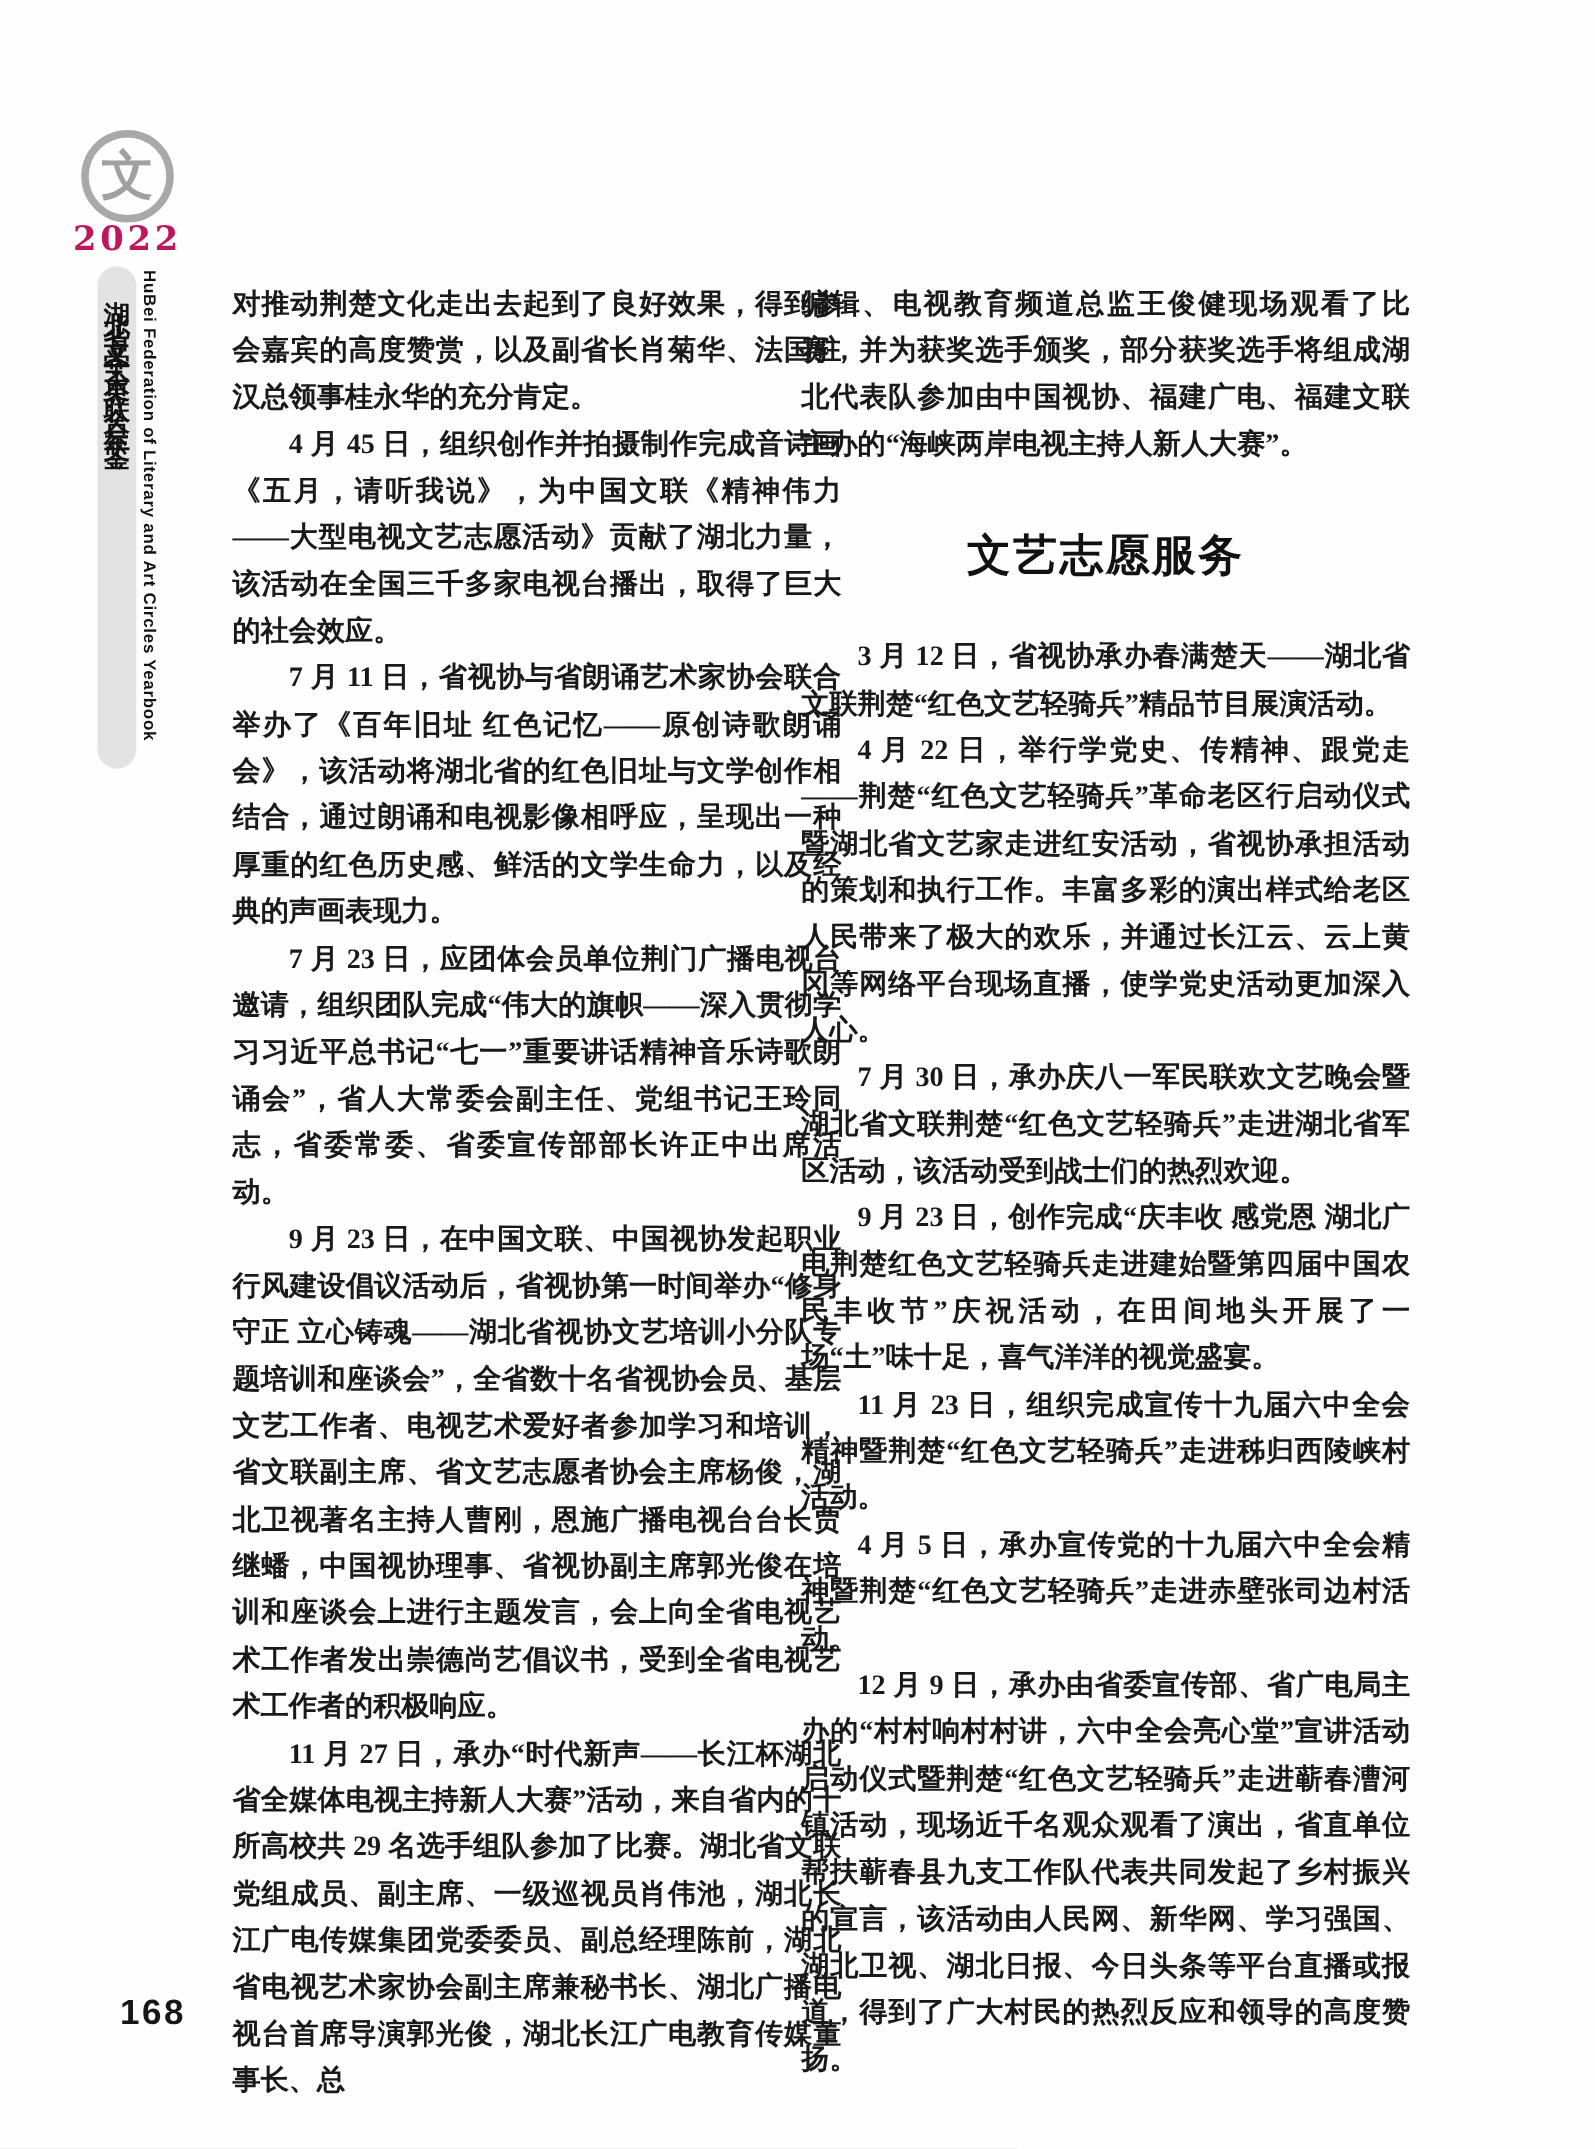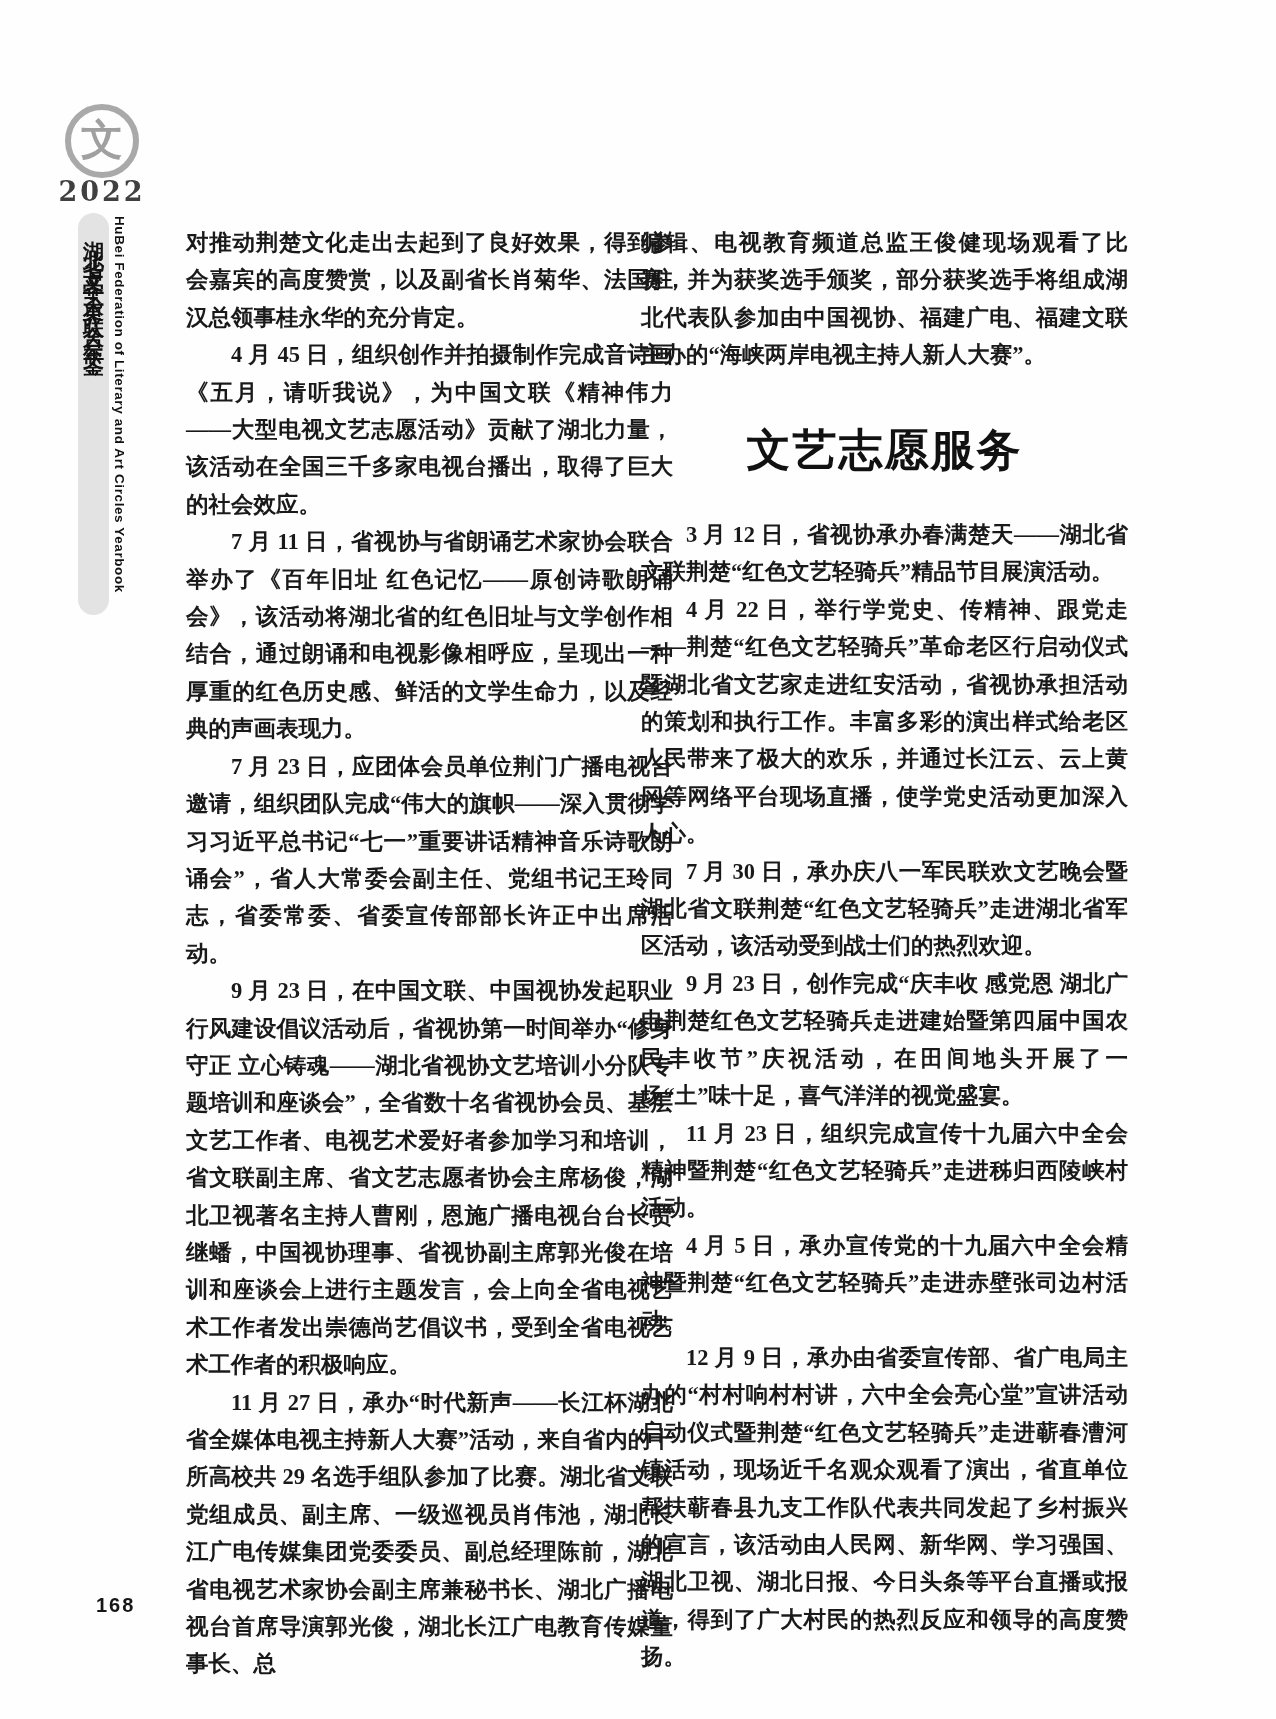--- a/index.html
+++ b/index.html
@@ -10,21 +10,21 @@
     margin:0 auto;
     overflow:hidden;
     font-family:"Liberation Serif", serif;
     color:#191919;
   }
   
   .logo-wrap{position:absolute;left:60px;top:102px;width:84px;height:78px;}
   .year{
     position:absolute;left:58px;top:176px;width:88px;
     text-align:center;font-size:27px;font-weight:bold;
-    letter-spacing:3px;font-family:"DejaVu Serif", serif;color:#404040;
+    letter-spacing:3px;font-family:"DejaVu Serif", serif;color:#be185d;
   }
   
   .side-pill{
     position:absolute;left:78px;top:213px;width:31px;height:402px;
     background:#e3e3e3;border-radius:16px;
     display:flex;justify-content:center;
   }
   .side-pill span{
     writing-mode:vertical-rl;
     font-size:21px;font-weight:bold;color:#111;
@@ -43,30 +43,30 @@
     position:absolute;top:224px;width:487px;
     font-size:22.5px;line-height:37.4px;
     text-align:justify;font-weight:600;
   }
   .col-left{left:186px;}
   .col-right{left:641px;}
   .col p{margin:0;text-indent:2em;}
   .col p.cont{text-indent:0;}
   .section-heading{
     font-family:"Liberation Sans", sans-serif;
-    font-size:44px;font-weight:bold;color:#111;
+    font-size:35px;font-weight:bold;color:#111;
     text-align:center;letter-spacing:2px;
     margin:52px 0 42px 0;line-height:1.1;
     text-indent:0 !important;
   }
   
   .page-num{
     position:absolute;left:96px;top:1594px;
     font-family:"Liberation Sans", sans-serif;
-    font-size:20px;font-weight:bold;color:#161616;letter-spacing:2px;
+    font-size:28px;font-weight:bold;color:#161616;letter-spacing:2px;
   }
 </style>
 </head>
 <body>
 
 <div class="page">
 
   <div class="logo-wrap">
     <svg width="84" height="78" viewBox="0 0 84 78" aria-hidden="true">
       <circle cx="42" cy="39" r="34" fill="none" stroke="#a9a9a9" stroke-width="6"></circle>

